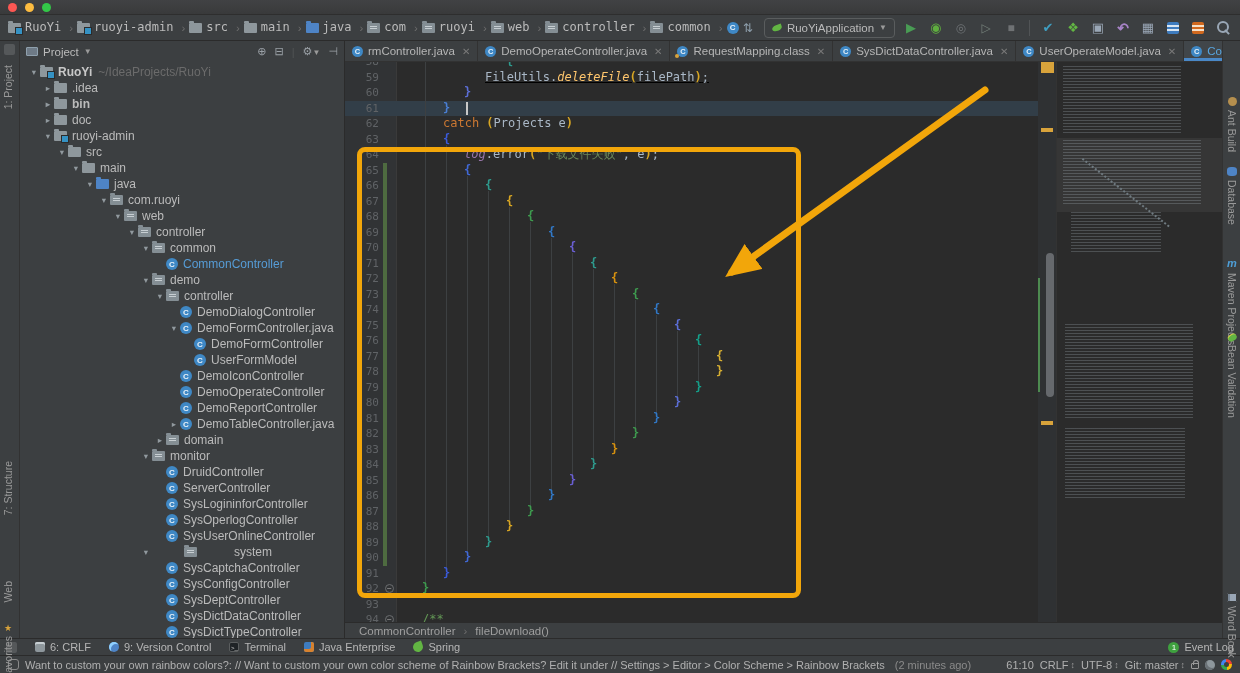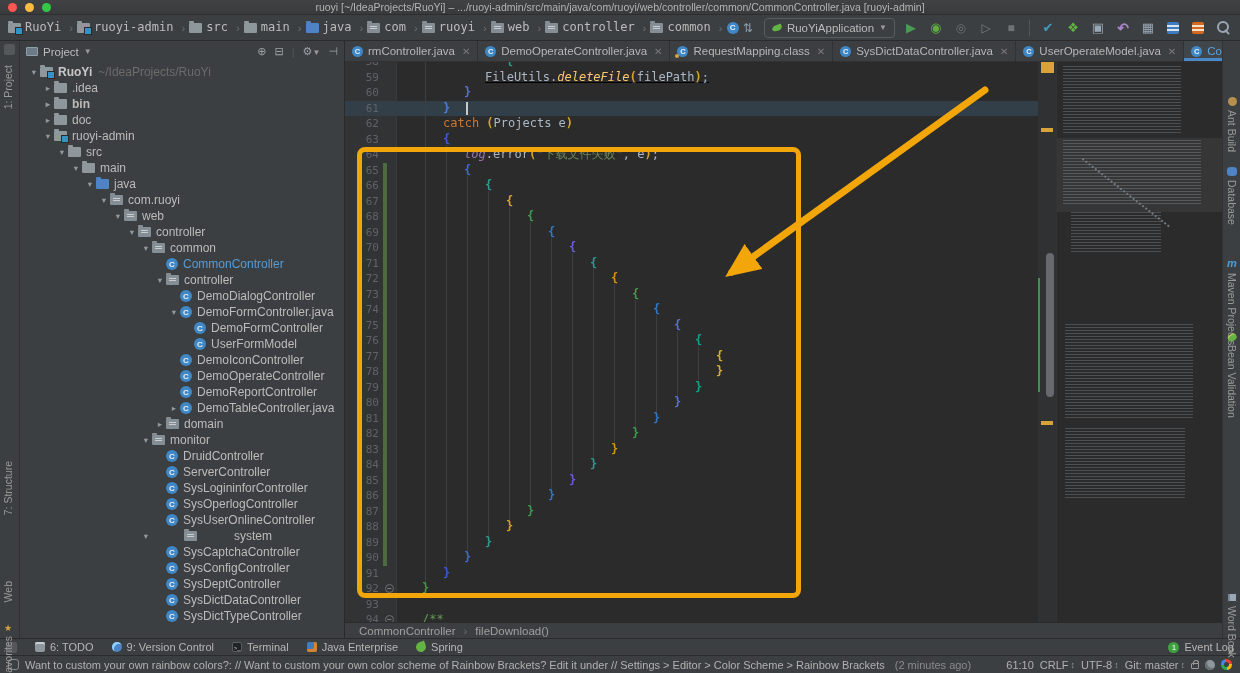--- a/index.html
+++ b/index.html
@@ -199,21 +199,20 @@
 </style>
 </head>
 <body>
 
 <div id="app">
 
   <div id="titlebar">
     <span class="traffic t-red"></span>
     <span class="traffic t-yellow"></span>
     <span class="traffic t-green"></span>
-    <div id="title-text">ruoyi [~/IdeaProjects/RuoYi] – .../ruoyi-admin/src/main/java/com/ruoyi/web/controller/common/CommonController.java [ruoyi-admin]</div>
   </div>
 
   <div id="toolbar">
     <div id="crumbs">
         <span class="crumb">
           <span class="ic-module"></span>
           <span class="cl">RuoYi</span>
         </span>
         <span class="crumb">
           <span class="ic-module"></span>
@@ -376,20 +375,25 @@
           </div>
           <div class="trow" style="padding-left: 120px;">
             <span class="tarrow arr-v"></span>
             <span class="tic ic-package"></span>
             <span class="tlabel">common</span>
           </div>
           <div class="trow" style="padding-left: 134px;">
             <span class="tarrow"></span>
             <span class="tic ic-class">C</span>
             <span class="tlabel accent">CommonController</span>
+          </div>
+          <div class="trow" style="padding-left: 120px;">
+            <span class="tarrow arr-v"></span>
+            <span class="tic ic-package"></span>
+            <span class="tlabel">demo</span>
           </div>
           <div class="trow" style="padding-left: 134px;">
             <span class="tarrow arr-v"></span>
             <span class="tic ic-package"></span>
             <span class="tlabel">controller</span>
           </div>
           <div class="trow" style="padding-left: 148px;">
             <span class="tarrow"></span>
             <span class="tic ic-class">C</span>
             <span class="tlabel">DemoDialogController</span>
@@ -638,21 +642,21 @@
         <span class="rbi rbi-book"></span>
         <span class="rb-label">Word Book</span>
       </div>
     </div>
   </div>
 
   <div id="bottombar">
     <span class="bbi bbi-menu"></span>
     <span class="bb-item">
       <span class="bbi bbi-todo"></span>
-      <span>6: TODO</span>
+      <span>6: CRLF</span>
       </span>
     <span class="bb-item">
       <span class="bbi bbi-vcs"></span>
       <span>9: Version Control</span>
       </span>
     <span class="bb-item">
       <span class="bbi bbi-term">&gt;_</span>
       <span>Terminal</span>
       </span>
     <span class="bb-item">

